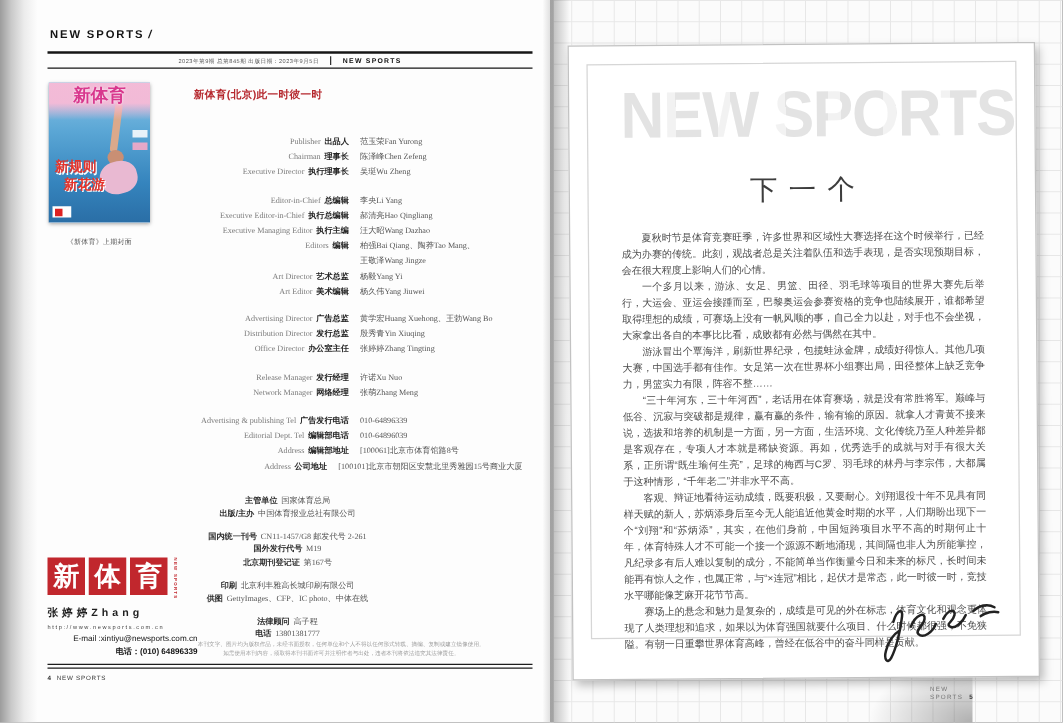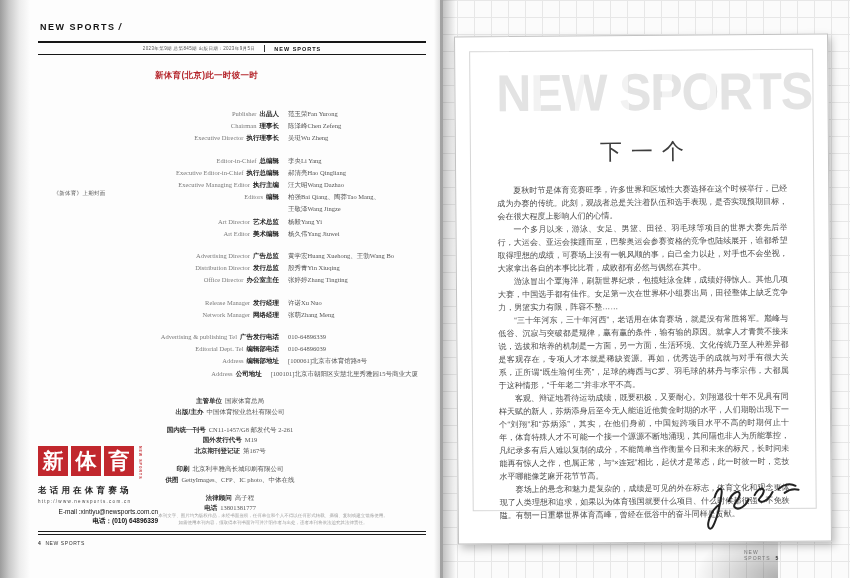--- a/index.html
+++ b/index.html
@@ -117,20 +117,36 @@
     <div class="brand-row">
       <span>NEW SPORTS</span><span class="brand-slash">/</span>
     </div>
 
     <div class="rule-band">
       <span class="issue-line">2023年第9期 总第845期 出版日期：2023年9月5日</span>
       <span class="band-divider"></span>
       <span class="band-brand">NEW SPORTS</span>
     </div>
 
+    <div class="cover">
+      <span class="swim-arm"></span>
+      <span class="swim-head"></span>
+      <span class="swim-body"></span>
+      <div class="cover-top"></div>
+      <div class="cover-masthead">新体育</div>
+      <div class="cover-headline">
+        <div>新规则</div>
+        <div class="l2">新花游</div>
+      </div>
+      <span class="cover-chip"></span>
+      <span class="cover-chip2"></span>
+      <span class="cover-price">
+          <i></i>
+        </span>
+    </div>
     <div class="cover-caption">《新体育》上期封面</div>
 
     <div class="company-title">新体育(北京)此一时彼一时</div>
 
     <div class="masthead">
       <div class="mh-group">
 
       <div class="mh-row">
             <span class="mh-label"><span class="mh-en">Publisher</span><span class="mh-zh">出品人</span></span>
             <span class="mh-val">范玉荣Fan Yurong</span>
@@ -248,21 +264,21 @@
 
     <div class="logo-block">
       <div class="logo-squares">
         <span style="display:flex;gap:3px;">
             <span class="logo-sq">新</span>
             <span class="logo-sq">体</span>
             <span class="logo-sq">育</span>
           </span>
         <span class="logo-vert">NEW SPORTS</span>
       </div>
-      <div class="logo-slogan">老话用在体育赛场</div>
+      <div class="logo-slogan">张婷婷Zhang</div>
       <div class="logo-url">http://www.newsports.com.cn</div>
       <div class="logo-email">E-mail :xintiyu@newsports.com.cn</div>
       <div class="logo-tel">电话：(010) 64896339</div>
     </div>
 
     <div class="fineprint">
       <div>本刊文字、图片均为版权作品，未经书面授权，任何单位和个人不得以任何形式转载、摘编、复制或建立镜像使用。</div>
       <div>如需使用本刊内容，须取得本刊书面许可并注明作者与出处，违者本刊将依法追究其法律责任。</div>
     </div>
 

